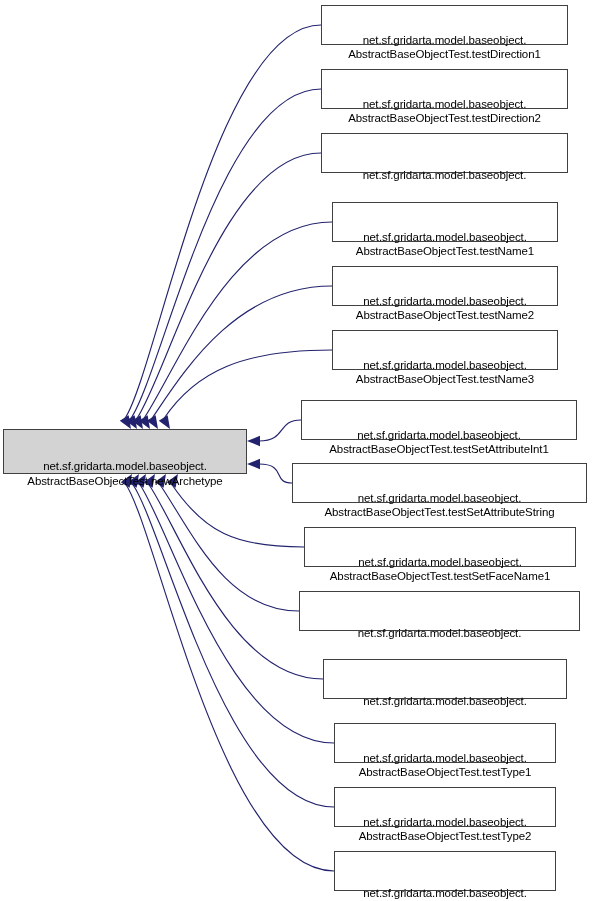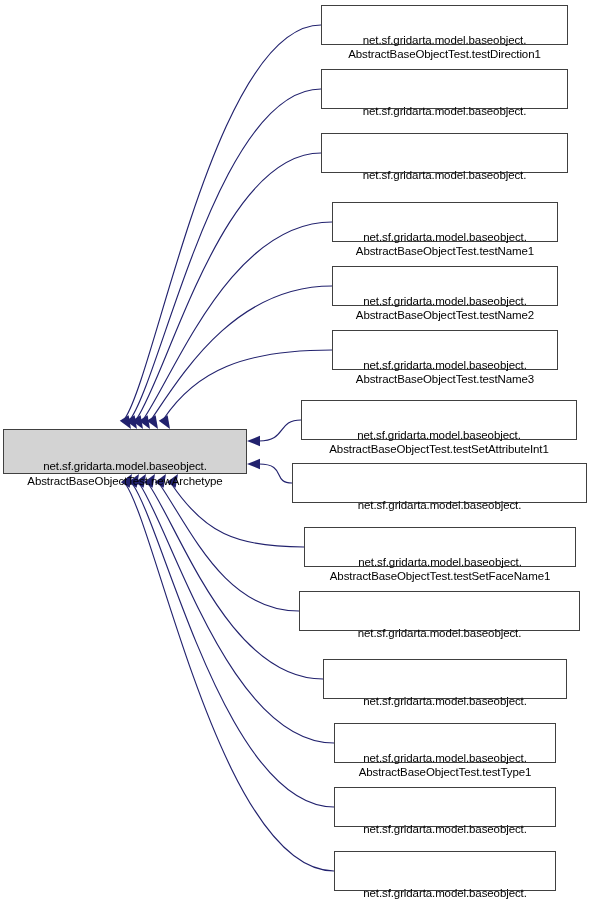--- a/index.html
+++ b/index.html
@@ -81,20 +81,21 @@
       <div class="node center" style="left: 3px; top: 429px; width: 244px; height: 45px;">
         <span class="l1">net.sf.gridarta.model.baseobject.</span>
         <span class="l2">AbstractBaseObjectTest.newArchetype</span>
       </div>
       <div class="node" style="left: 321px; top: 5px; width: 247px; height: 40px;">
         <span class="l1">net.sf.gridarta.model.baseobject.</span>
         <span class="l2">AbstractBaseObjectTest.testDirection1</span>
       </div>
       <div class="node" style="left: 321px; top: 69px; width: 247px; height: 40px;">
         <span class="l1">net.sf.gridarta.model.baseobject.</span>
+        <span class="l2">AbstractBaseObjectTest.testDirection2</span>
       </div>
       <div class="node" style="left: 321px; top: 133px; width: 247px; height: 40px;">
         <span class="l1">net.sf.gridarta.model.baseobject.</span>
       </div>
       <div class="node" style="left: 332px; top: 202px; width: 226px; height: 40px;">
         <span class="l1">net.sf.gridarta.model.baseobject.</span>
         <span class="l2">AbstractBaseObjectTest.testName1</span>
       </div>
       <div class="node" style="left: 332px; top: 266px; width: 226px; height: 40px;">
         <span class="l1">net.sf.gridarta.model.baseobject.</span>
@@ -103,35 +104,37 @@
       <div class="node" style="left: 332px; top: 330px; width: 226px; height: 40px;">
         <span class="l1">net.sf.gridarta.model.baseobject.</span>
         <span class="l2">AbstractBaseObjectTest.testName3</span>
       </div>
       <div class="node" style="left: 301px; top: 400px; width: 276px; height: 40px;">
         <span class="l1">net.sf.gridarta.model.baseobject.</span>
         <span class="l2">AbstractBaseObjectTest.testSetAttributeInt1</span>
       </div>
       <div class="node" style="left: 292px; top: 463px; width: 295px; height: 40px;">
         <span class="l1">net.sf.gridarta.model.baseobject.</span>
+        <span class="l2">AbstractBaseObjectTest.testSetAttributeString</span>
       </div>
       <div class="node" style="left: 304px; top: 527px; width: 272px; height: 40px;">
         <span class="l1">net.sf.gridarta.model.baseobject.</span>
         <span class="l2">AbstractBaseObjectTest.testSetFaceName1</span>
       </div>
       <div class="node" style="left: 299px; top: 591px; width: 281px; height: 40px;">
         <span class="l1">net.sf.gridarta.model.baseobject.</span>
       </div>
       <div class="node" style="left: 323px; top: 659px; width: 244px; height: 40px;">
         <span class="l1">net.sf.gridarta.model.baseobject.</span>
       </div>
       <div class="node" style="left: 334px; top: 723px; width: 222px; height: 40px;">
         <span class="l1">net.sf.gridarta.model.baseobject.</span>
         <span class="l2">AbstractBaseObjectTest.testType1</span>
       </div>
       <div class="node" style="left: 334px; top: 787px; width: 222px; height: 40px;">
         <span class="l1">net.sf.gridarta.model.baseobject.</span>
+        <span class="l2">AbstractBaseObjectTest.testType2</span>
       </div>
       <div class="node" style="left: 334px; top: 851px; width: 222px; height: 40px;">
         <span class="l1">net.sf.gridarta.model.baseobject.</span>
       </div>
     </div>
 </div>
 
 </body></html>

